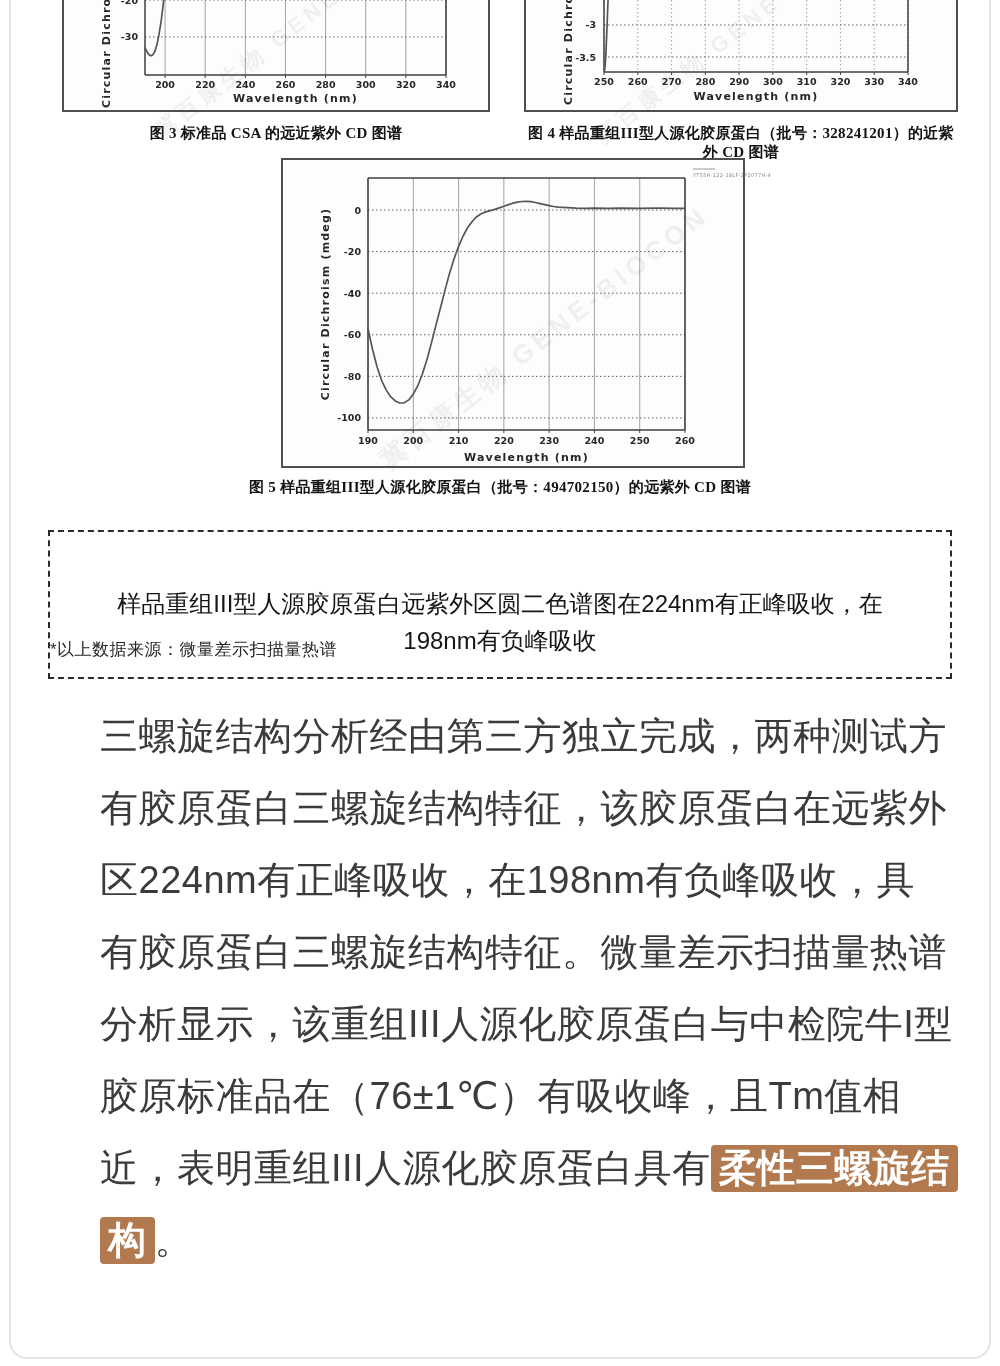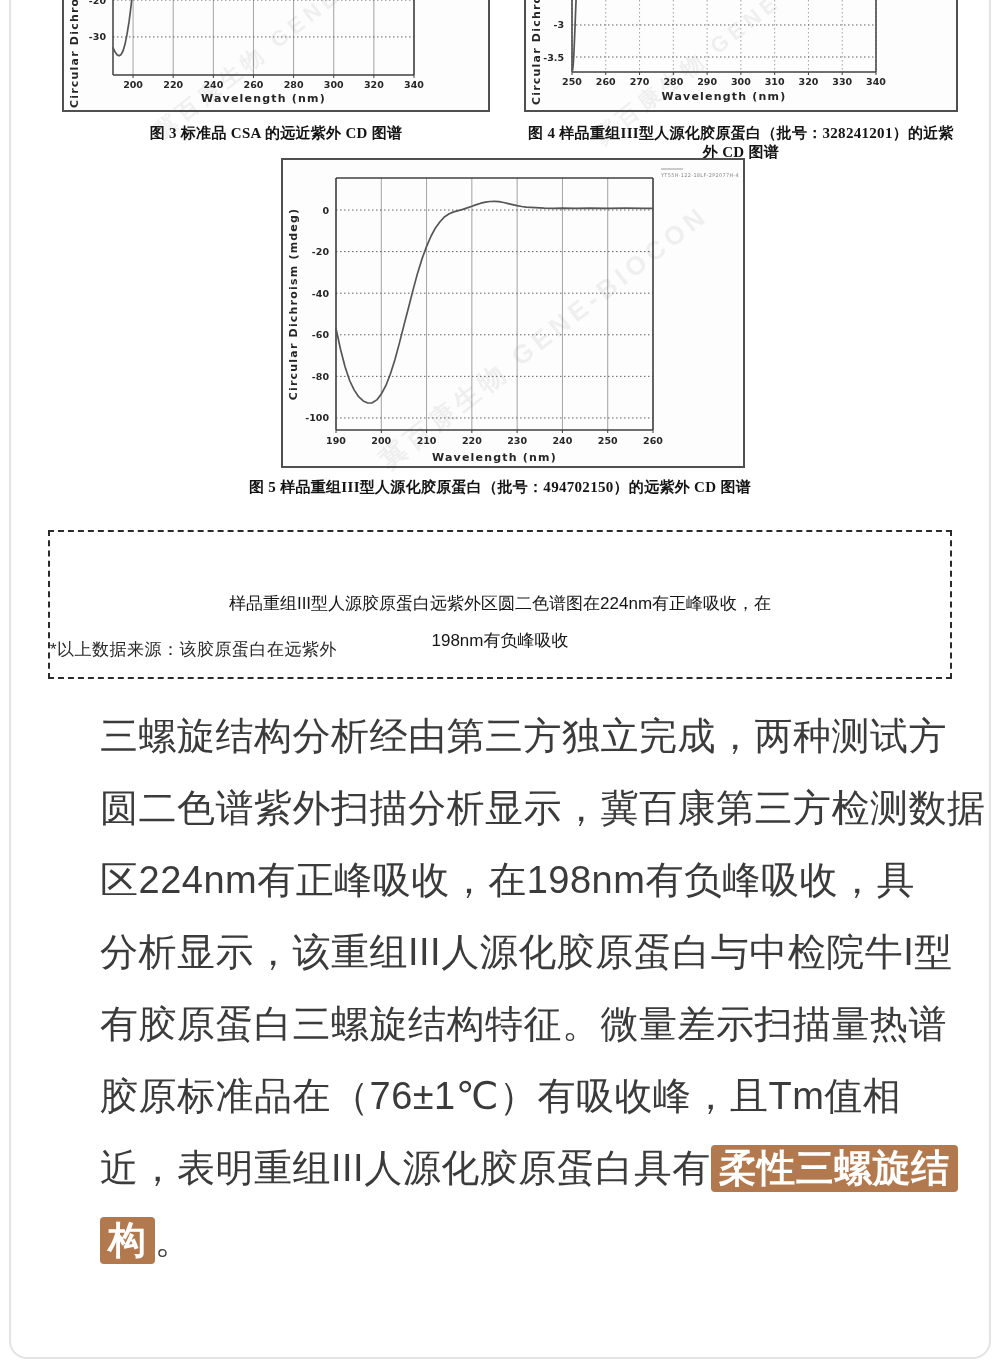--- a/index.html
+++ b/index.html
@@ -5,40 +5,40 @@
   html,body{margin:0;padding:0;}
   body{
     width:1000px;height:1366px;position:relative;background:#ffffff;
     font-family:"Liberation Sans","DejaVu Sans",sans-serif;overflow:hidden;
   }
   .page-frame{
     position:absolute;left:9px;right:9px;top:-30px;bottom:7px;
     border:2px solid #e4e4e4;border-radius:0 0 18px 18px;pointer-events:none;
   }
   
-  .panel{position:absolute;background:#fdfdfd;border:2px solid #4f4f4f;box-sizing:border-box;}
+  .panel{position:absolute;background:#fdfdfd;border:2px solid #4f4f4f;box-sizing:border-box;padding-left:32px;}
   .panel.cut{border-top:none;}
   .panel svg{display:block;}
   .tick{font:bold 9.5px "DejaVu Sans",sans-serif;fill:#262626;}
   .axis-title{font:bold 11px "DejaVu Sans",sans-serif;fill:#262626;letter-spacing:1.2px;}
   .legend-txt{font:5px "DejaVu Sans",sans-serif;fill:#8a8a8a;letter-spacing:.3px;}
   .caption{
     position:absolute;text-align:center;
     font-family:"Liberation Serif","DejaVu Serif",serif;
     font-weight:bold;font-size:15px;color:#141414;letter-spacing:.3px;
   }
   .watermark{
     position:absolute;color:rgba(60,60,60,.07);font-weight:bold;
     letter-spacing:5px;white-space:nowrap;pointer-events:none;
   }
   
   .callout{
     position:absolute;left:48px;top:530px;width:904px;box-sizing:border-box;
     border:2px dashed #2b2b2b;padding:16px 24px 18px 24px;
-    text-align:center;font-size:17px;line-height:37px;font-weight:500;
+    text-align:center;font-size:24px;line-height:37px;font-weight:500;
     color:#161616;white-space:pre-line;
   }
   .footnote{
     position:absolute;left:50px;top:638px;font-size:17px;color:#272727;letter-spacing:.5px;
   }
   
   .body-par{
     position:absolute;left:56px;top:700px;width:910px;
     font-size:38px;color:#3b3b3b;letter-spacing:.5px;
   }
@@ -198,24 +198,24 @@
 
 <div class="watermark" style="left:120px;top:8px;font-size:22px;transform:rotate(-38deg);">冀百康生物 GENE-BIOCON</div>
 <div class="watermark" style="left:560px;top:14px;font-size:22px;transform:rotate(-38deg);">冀百康生物 GENE-BIOCON</div>
 <div class="watermark" style="left:340px;top:320px;font-size:26px;transform:rotate(-38deg);">冀百康生物 GENE-BIOCON</div>
 
 <div class="callout">
   <span>样品重组III型人源胶原蛋白远紫外区圆二色谱图在224nm有正峰吸收，在
 198nm有负峰吸收</span>
 </div>
 
-<div class="footnote">*以上数据来源：该胶原蛋白在远紫外</div>
+<div class="footnote">*以上数据来源：微量差示扫描量热谱</div>
 
 <div class="body-par">
     <div class="pline"><span>三螺旋结构分析经由第三方独立完成，两种测试方</span></div>
-    <div class="pline"><span>圆二色谱紫外扫描分析显示，冀百康第三方检测数据</span></div>
+    <div class="pline"><span>有胶原蛋白三螺旋结构特征，该胶原蛋白在远紫外</span></div>
     <div class="pline"><span>区224nm有正峰吸收，在198nm有负峰吸收，具</span></div>
+    <div class="pline"><span>有胶原蛋白三螺旋结构特征。微量差示扫描量热谱</span></div>
     <div class="pline"><span>分析显示，该重组III人源化胶原蛋白与中检院牛I型</span></div>
-    <div class="pline"><span>有胶原蛋白三螺旋结构特征。微量差示扫描量热谱</span></div>
     <div class="pline"><span>胶原标准品在（76±1℃）有吸收峰，且Tm值相</span></div>
     <div class="pline"><span>近，表明重组III人源化胶原蛋白具有</span><span class="hl">柔性三螺旋结</span></div>
     <div class="pline"><span class="hl">构</span><span>。</span></div>
   </div>
 
 </body></html>

